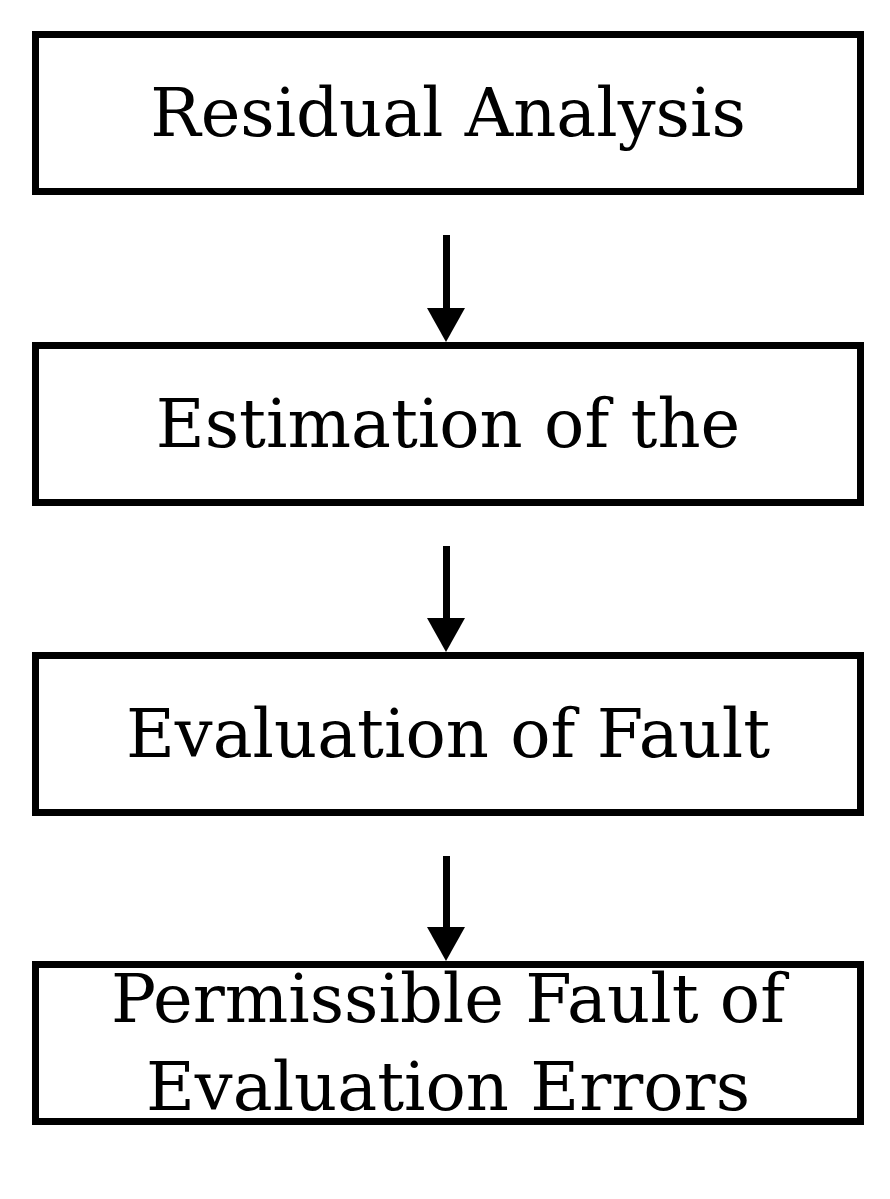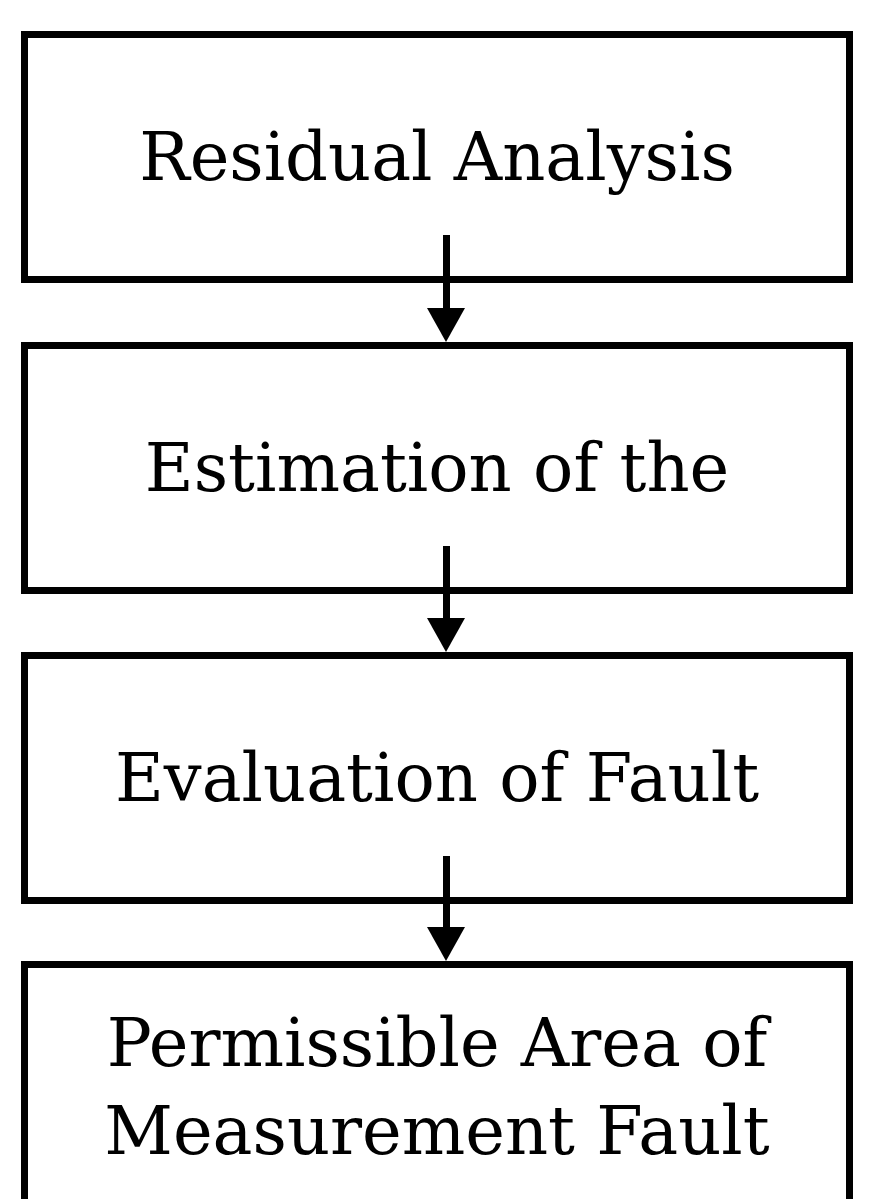--- a/index.html
+++ b/index.html
@@ -10,23 +10,23 @@
   .canvas {
     position: relative;
     width: 890px;
     height: 1199px;
     background: #ffffff;
     font-family: "DejaVu Serif", "Liberation Serif", serif;
     overflow: hidden;
   }
   .node {
     position: absolute;
-    left: 21px;
+    left: 32px;
     width: 832px;
-    height: 252px;
+    height: 164px;
     box-sizing: border-box;
     border: 7px solid #000000;
     background: #ffffff;
     display: flex;
     flex-direction: column;
     align-items: center;
     justify-content: center;
     text-align: center;
   }
   .node-line {
@@ -86,17 +86,17 @@
   <div class="node" style="top:652px;">
     <div class="node-line">Evaluation of Fault</div>
   </div>
 
   <div class="arrow" style="top:856px;height:105px;">
     <div class="arrow-stem"></div>
     <div class="arrow-head"></div>
   </div>
 
   <div class="node" style="top:961px;">
-    <div class="node-line">Permissible Area of</div>
-    <div class="node-line">Measurement Fault</div>
+    <div class="node-line">Permissible Fault of</div>
+    <div class="node-line">Evaluation Errors</div>
   </div>
 
 </div>
 
 </body></html>

